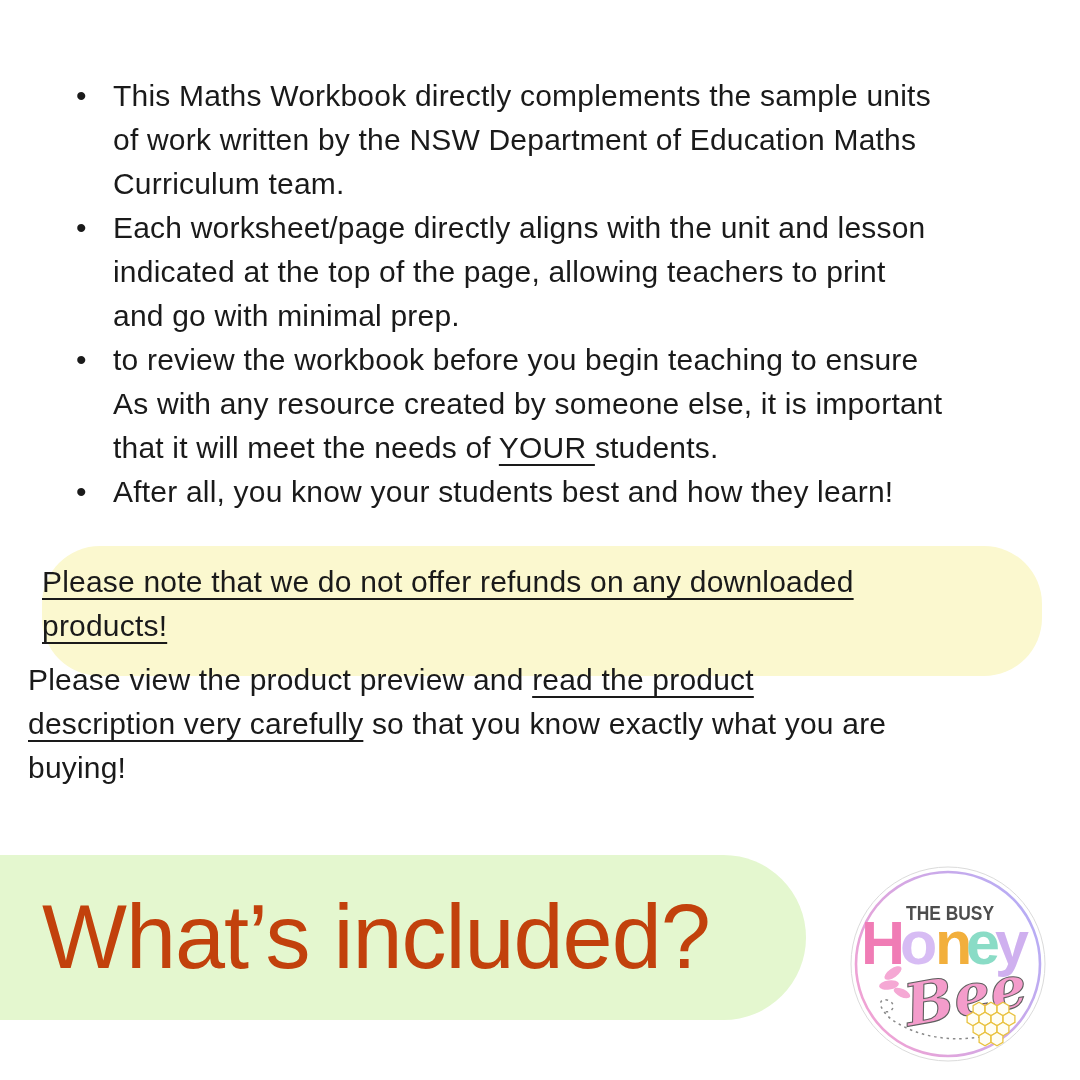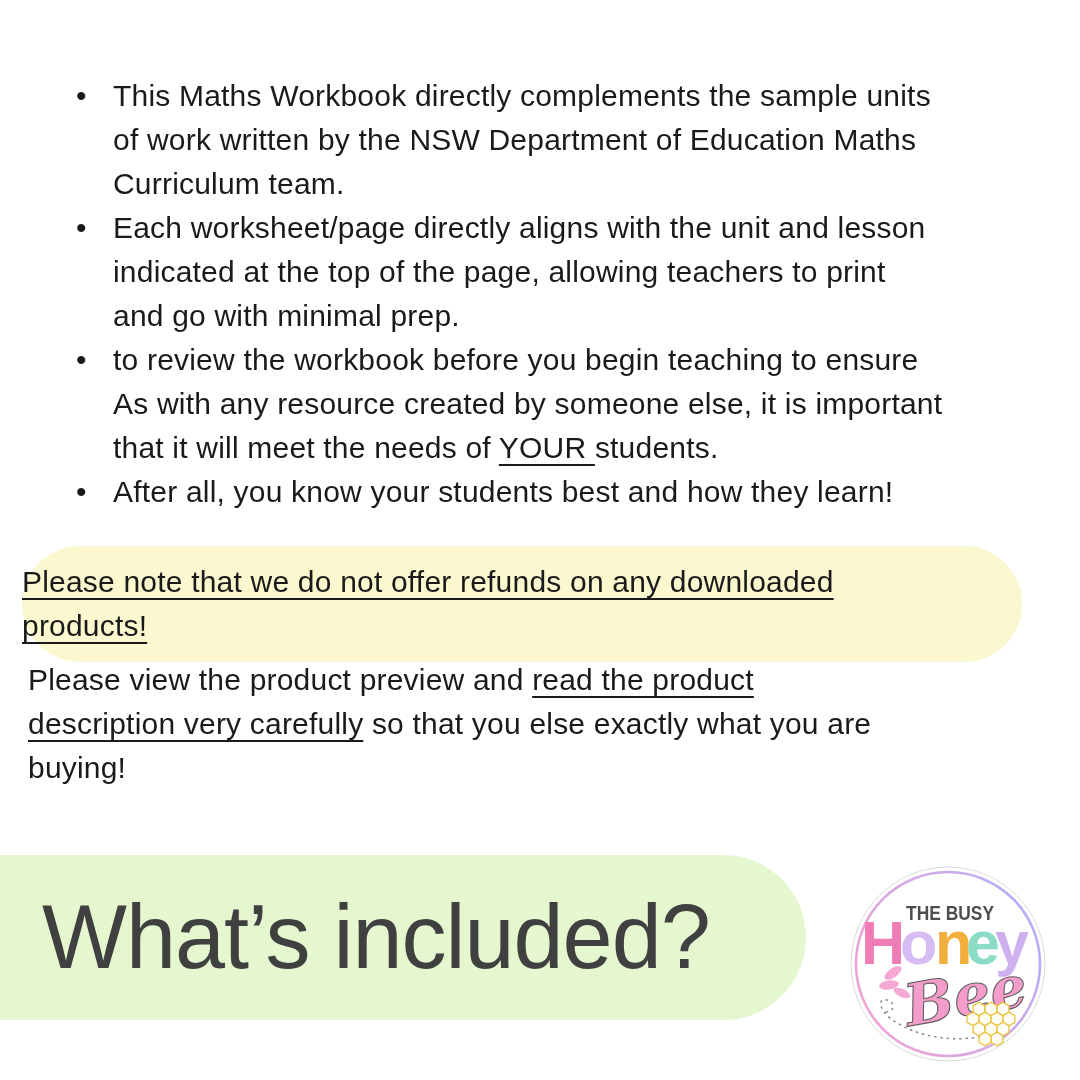--- a/index.html
+++ b/index.html
@@ -14,35 +14,35 @@
 
   
   .bullet-list{position:absolute;top:74px;left:58px;width:960px;margin:0;padding:0;list-style:none;}
   .bullet-list li{position:relative;margin:0;padding:0 0 0 55px;}
   .bullet-marker{
     position:absolute;left:18px;top:0;line-height:44px;font-size:30px;
   }
 
   
   .refund-note{
-    position:absolute;top:546px;left:22px;width:1000px;height:116px;
+    position:absolute;top:546px;left:42px;width:1000px;height:130px;
     background:#FBF8CF;border-radius:58px;box-sizing:border-box;padding-top:14px;
   }
 
   
   .closing{position:absolute;top:658px;left:28px;width:1024px;}
 
   
   .banner{
     position:absolute;top:855px;left:0;width:806px;height:165px;
     background:#E4F7CF;border-radius:0 85px 85px 0;
     display:flex;align-items:center;box-sizing:border-box;padding-left:42px;
   }
   .banner-title{
-    font-size:90px;color:#404040;letter-spacing:-1px;white-space:nowrap;
+    font-size:90px;color:#c2410c;letter-spacing:-1px;white-space:nowrap;
   }
 
   
   .logo{position:absolute;left:849px;top:863px;width:198px;height:204px;}
   .logo text{font-family:"Liberation Sans","DejaVu Sans",sans-serif;}
   .logo .script{font-family:"DejaVu Serif","Liberation Serif",serif;font-style:italic;font-weight:bold;}
 </style>
 </head>
 <body>
 
@@ -76,21 +76,21 @@
 <div class="refund-note">
   <div class="line"><span class="u">Please note that we do not offer refunds on any downloaded</span></div>
   <div class="line"><span class="u">products!</span></div>
 </div>
 
 <div class="closing">
   <div class="line">
     <span>Please view the product preview and </span><span class="u">read the product</span>
   </div>
   <div class="line">
-    <span class="u">description very carefully</span><span> so that you else exactly what you are</span>
+    <span class="u">description very carefully</span><span> so that you know exactly what you are</span>
   </div>
   <div class="line">buying!</div>
 </div>
 
 <div class="banner">
   <span class="banner-title">What’s included?</span>
 </div>
 
 <svg class="logo" viewBox="0 0 198 204" width="198" height="204">
   <defs>

